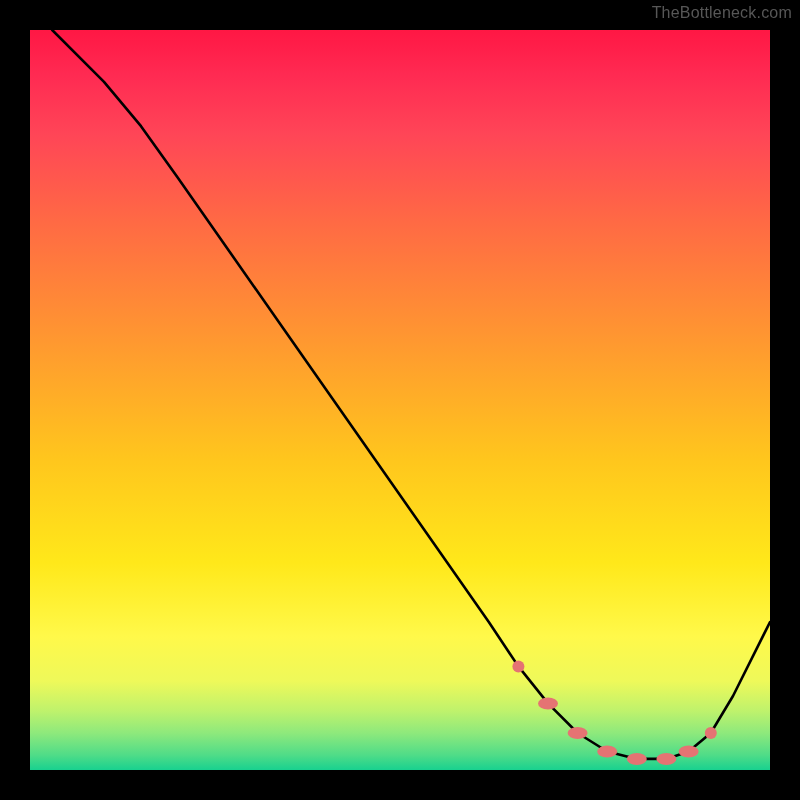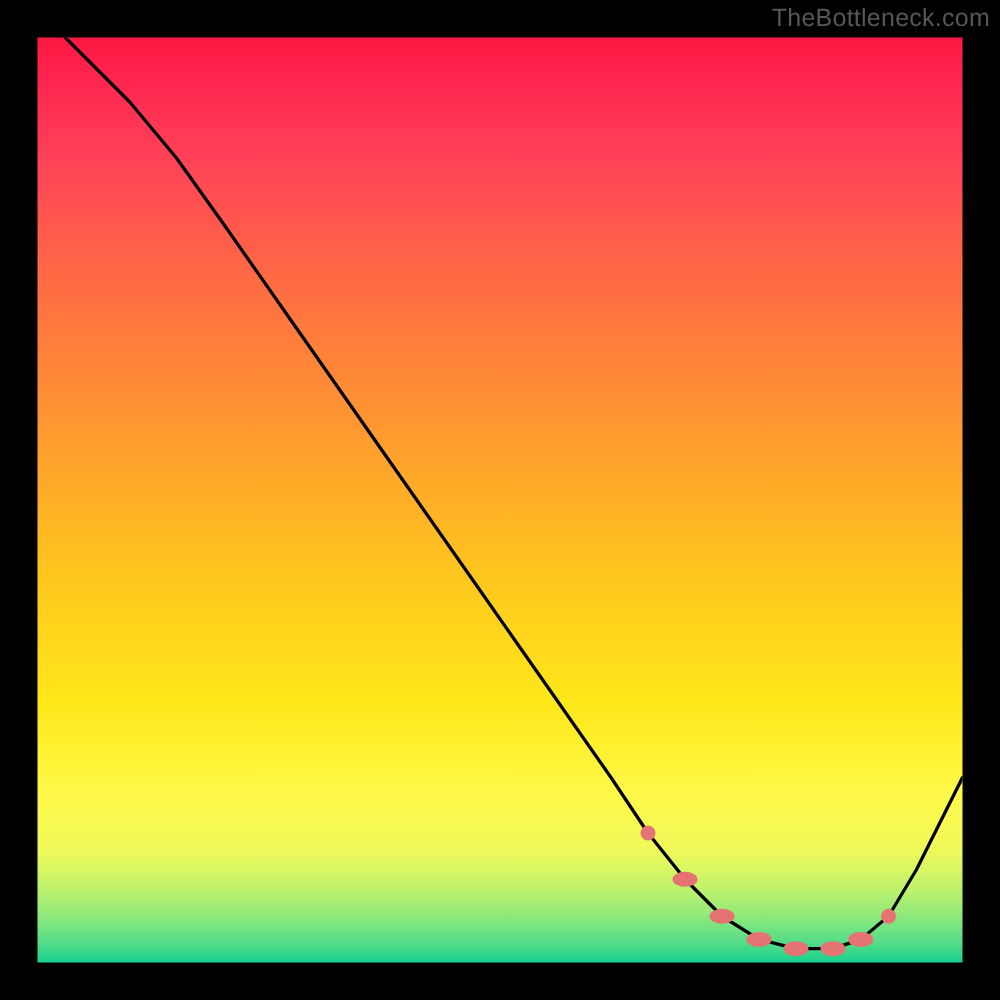--- a/index.html
+++ b/index.html
@@ -29,21 +29,21 @@
       #bff26c 92%,
       #8ee97c 95%,
       #4fdc88 98%,
       #18d18f 100%);
   }
   .attribution {
     position: absolute;
     top: 4px;
     right: 8px;
     font-family: Arial, Helvetica, sans-serif;
-    font-size: 20px;
+    font-size: 16px;
     font-weight: 500;
     color: #575757;
     letter-spacing: 0.2px;
   }
   svg.curve {
     position: absolute;
     left: 0; top: 0;
     width: 740px; height: 740px;
   }
 </style>

